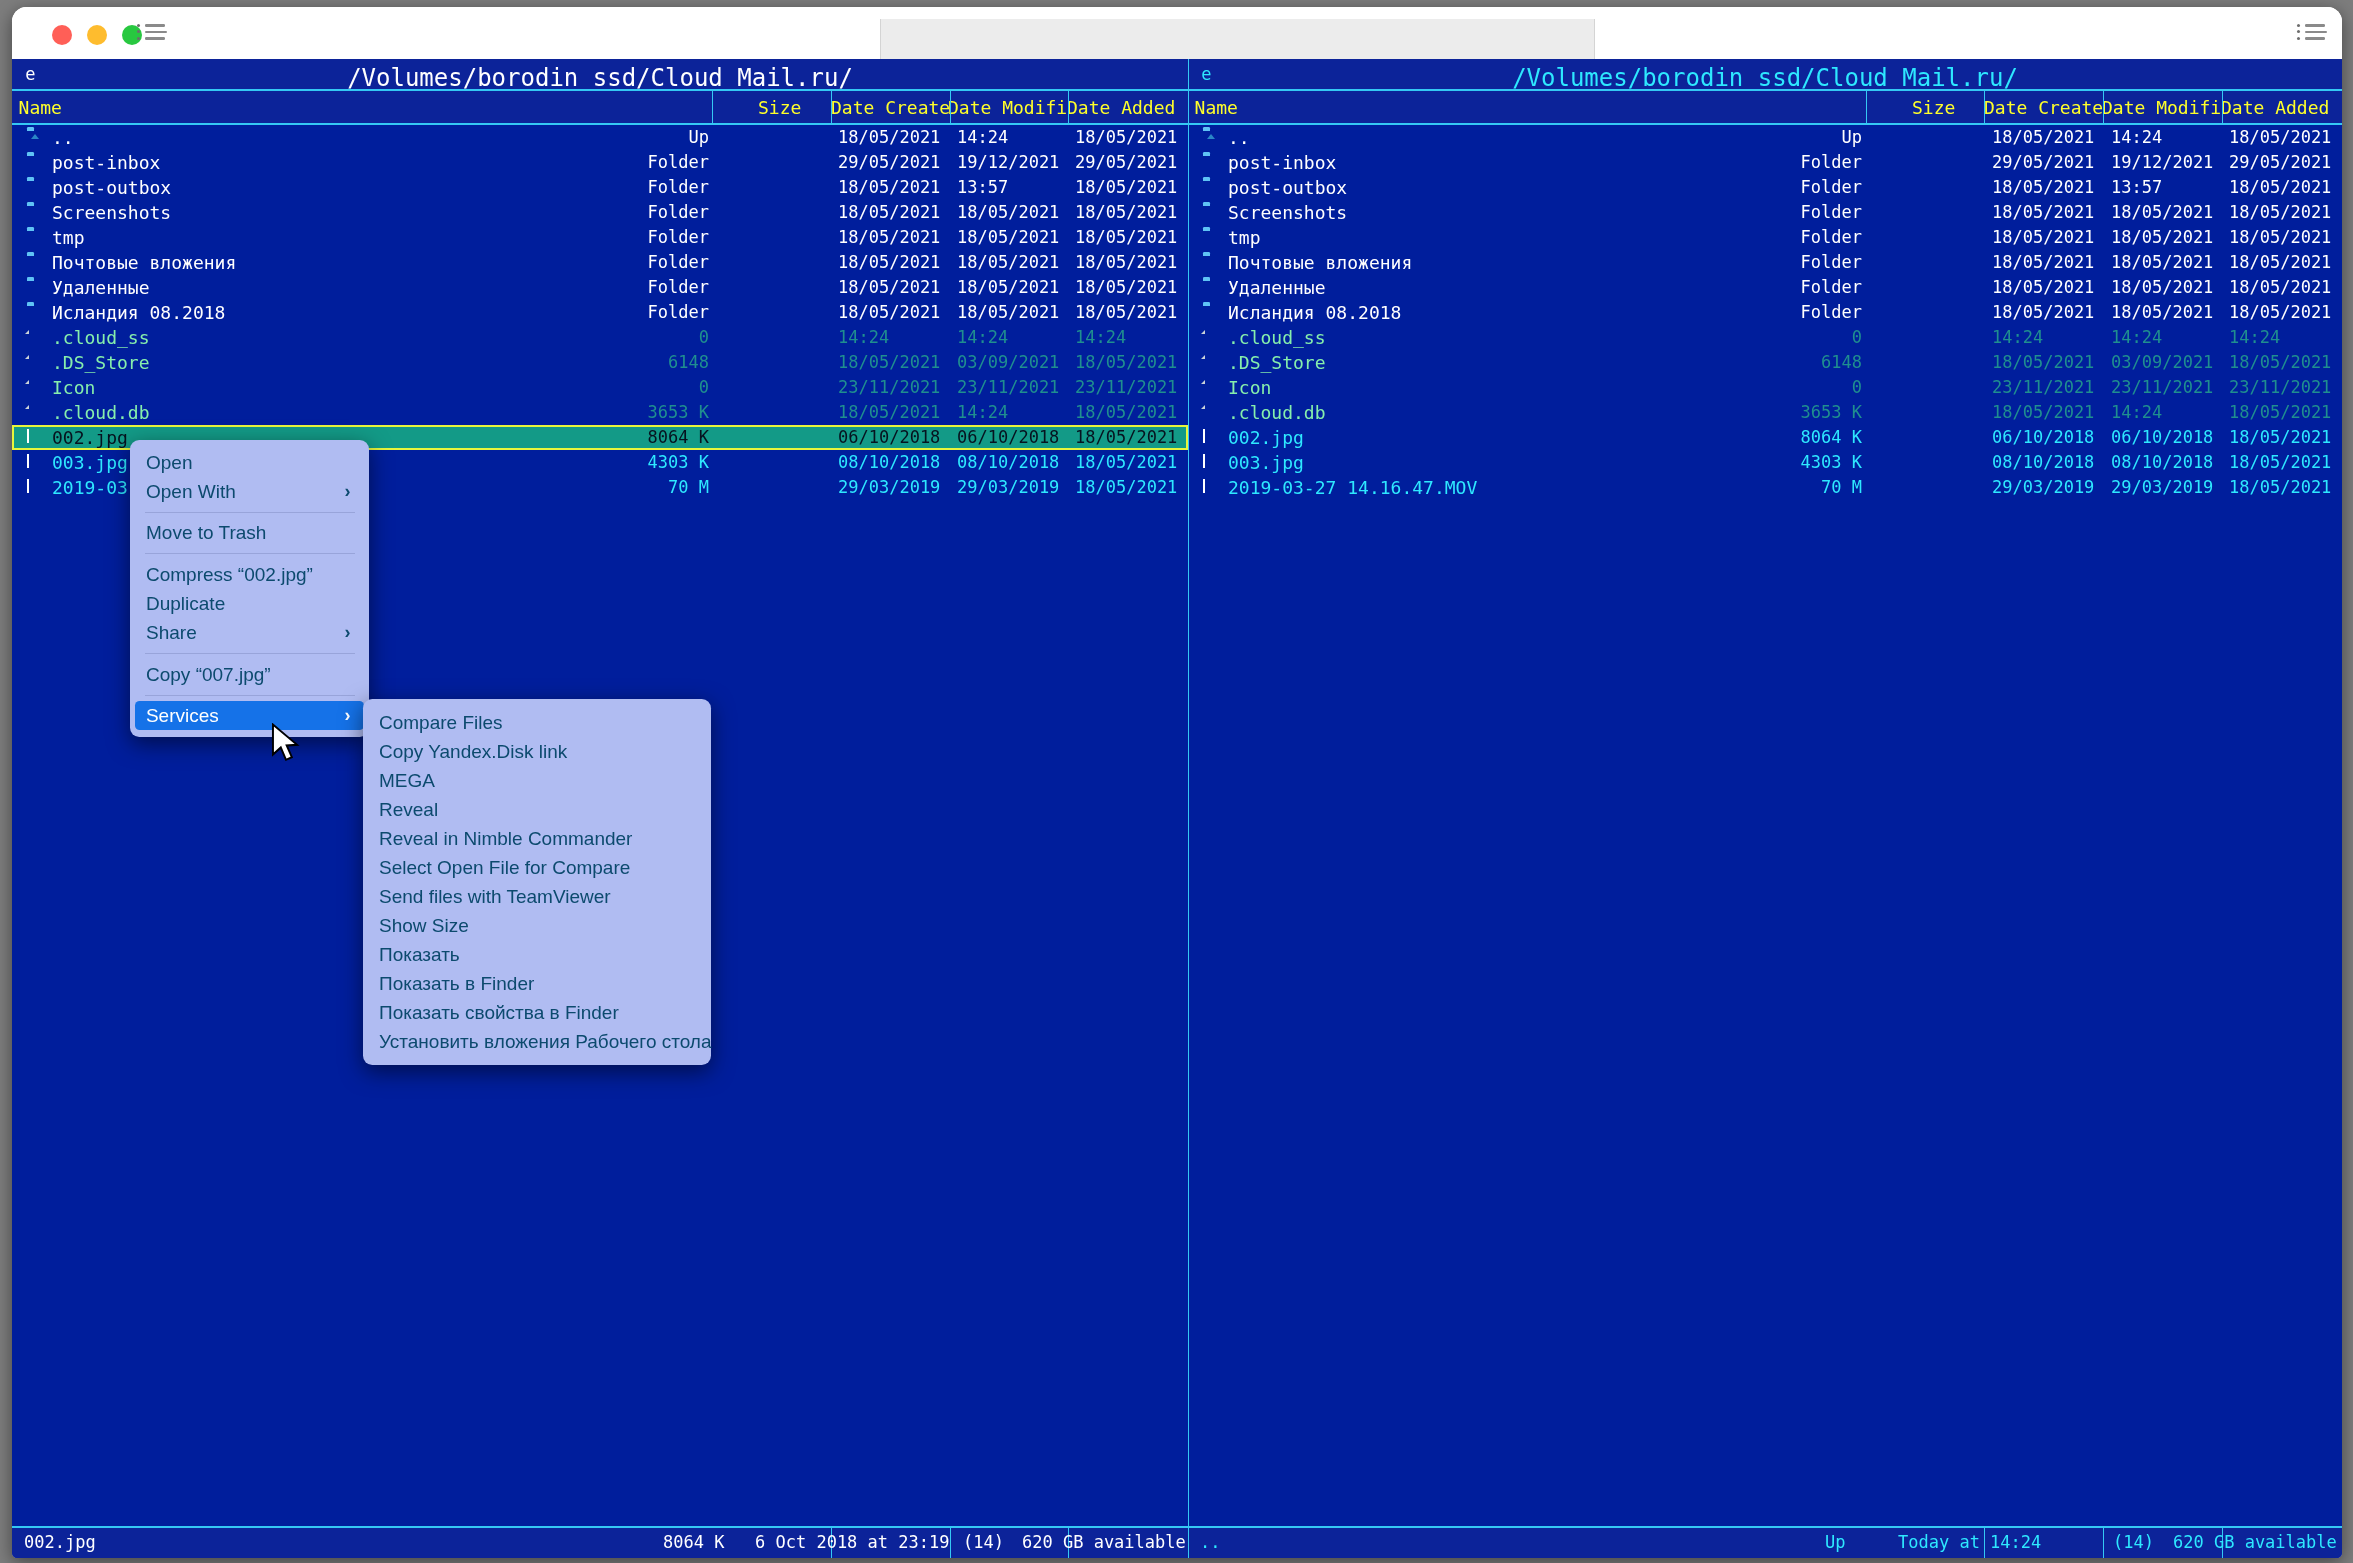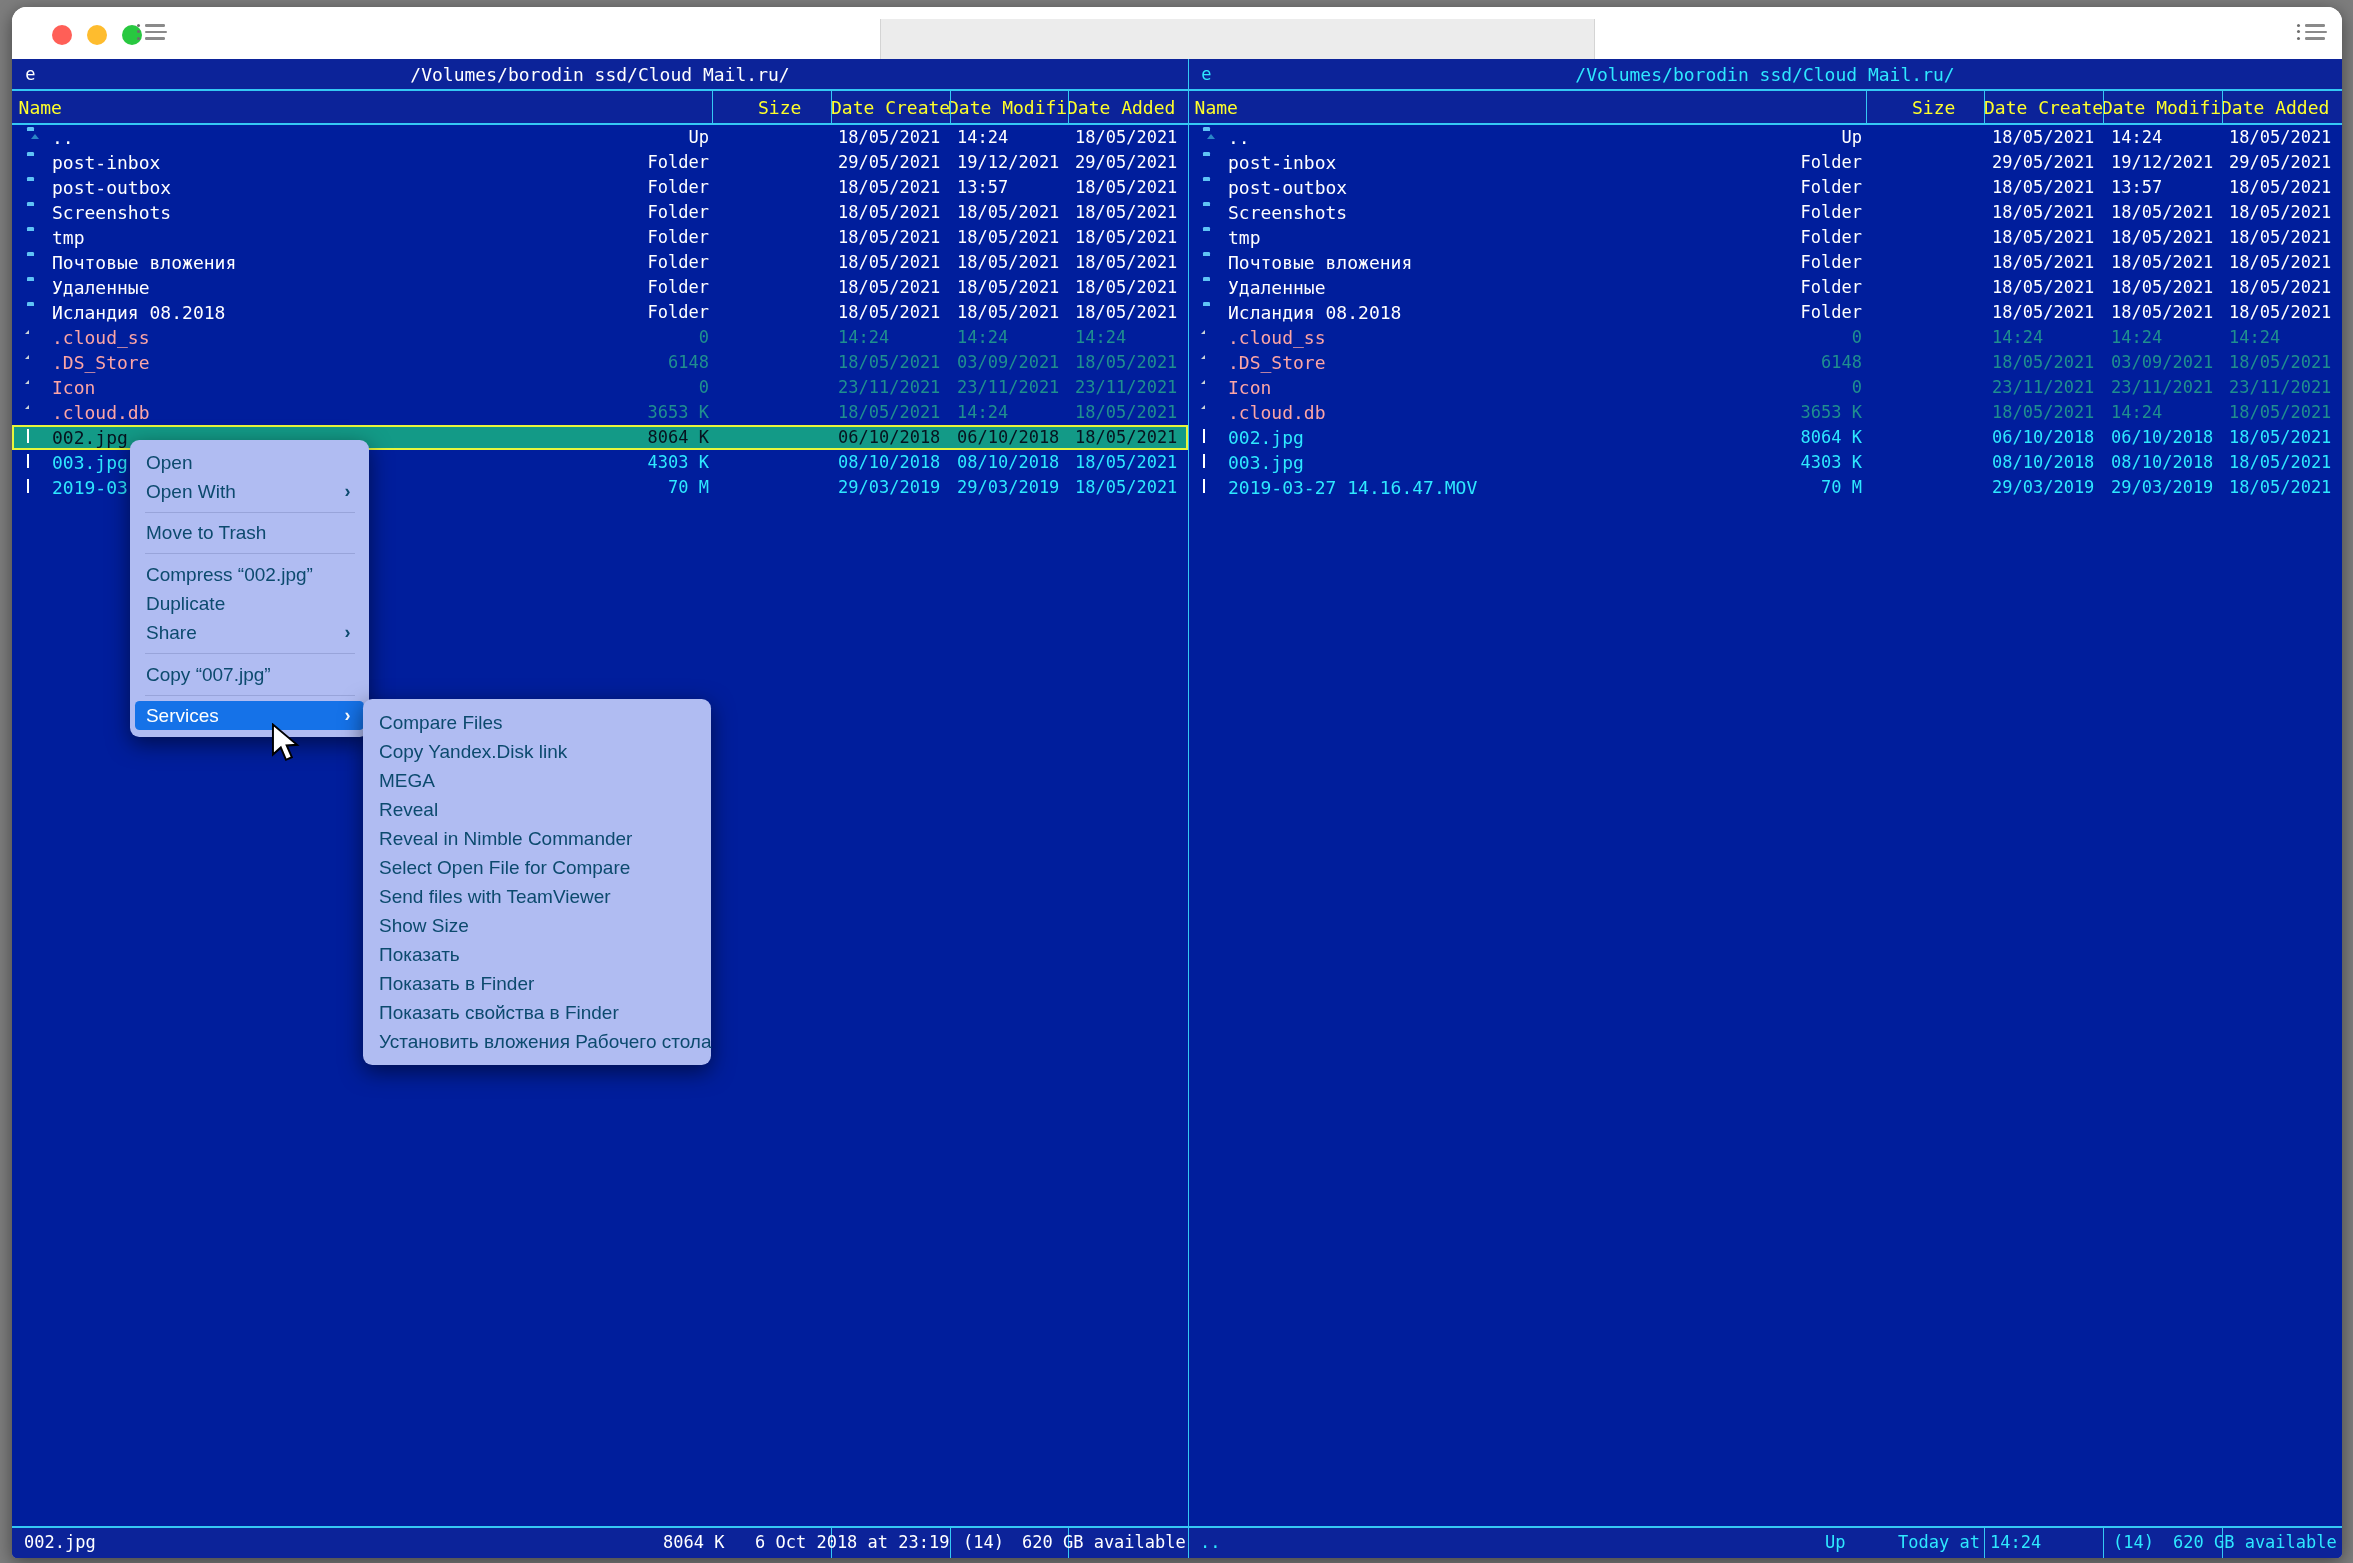--- a/index.html
+++ b/index.html
@@ -31,38 +31,38 @@
   .tabwell{
     position:absolute;left:868px;top:12px;width:713px;height:40px;
     background:#ececec;border-left:0.7px solid #d4d4d4;border-right:0.7px solid #d4d4d4;
   }
   
   .panels{position:absolute;left:0;top:52px;width:2330px;height:1499px;background:#001e9c;display:flex;}
   .panel{position:relative;height:100%;width:1176px;}
   .panel.right{width:1154px;}
   .pathbar{height:30px;background:#0c2399;position:relative;border-bottom:2px solid #35c8f4;}
   .pathbar .e{position:absolute;left:13.2px;top:5.3px;font-size:17px;}
-  .pathbar .pth{position:absolute;left:0;right:0;top:5.3px;text-align:center;font-size:18px;}
+  .pathbar .pth{position:absolute;left:0;right:0;top:5.3px;text-align:center;font-size:24px;}
   .panel.active .pathbar .e,.panel.active .pathbar .pth{color:#ffffff;}
   .panel.inactive .pathbar .e,.panel.inactive .pathbar .pth{color:#2ee8ff;}
   .panel.right .pathbar .pth{text-align:center;}
 
   .colhead{height:32px;position:relative;border-bottom:2.6px solid #35c8f4;background:#0c2399;}
   .colhead .ch{position:absolute;top:6px;color:#ffff2a;font-size:18px;white-space:nowrap;overflow:hidden;}
   .vline{position:absolute;top:0;bottom:0;width:1.3px;background:#35c8f4;}
 
   .rows{position:relative;}
   .row{height:25px;position:relative;white-space:nowrap;}
   .nm{position:absolute;left:40px;top:2.6px;font-size:18px;}
   .ic{position:absolute;left:14.5px;top:5.3px;width:17px;height:16px;}
   .cell{position:absolute;top:2.6px;font-size:17px;text-align:right;}
   .cellL{position:absolute;top:2.6px;font-size:17px;text-align:left;}
   .folder .nm{color:#ffffff;}
   .file .nm{color:#2ee8ff;}
-  .hidden-f .nm{color:#fca5a5;}
+  .hidden-f .nm{color:#86efac;}
   .folder .cell,.folder .cellL{color:#ffffff;}
   .file .cell,.file .cellL{color:#2ee8ff;}
   .hidden-f .cell,.hidden-f .cellL{color:#1f8f8f;}
   .row.selected{background:#139a87;outline:2px solid #e8f53c;outline-offset:-2px;}
   .row.selected .nm,.row.selected .cell,.row.selected .cellL{color:#06121f;}
 
   
   .fold{width:17px;height:14.5px;background:#5fc3f5;border-radius:1.3px;position:relative;}
   .fold:before{content:"";position:absolute;left:0;top:-2.6px;width:7.3px;height:3.3px;background:#5fc3f5;border-radius:1.3px 1.3px 0 0;}
   .fold.up:after{content:"";position:absolute;left:4.6px;top:4.6px;width:0;height:0;border-left:4px solid transparent;border-right:4px solid transparent;border-bottom:5.3px solid #2a86c6;}

